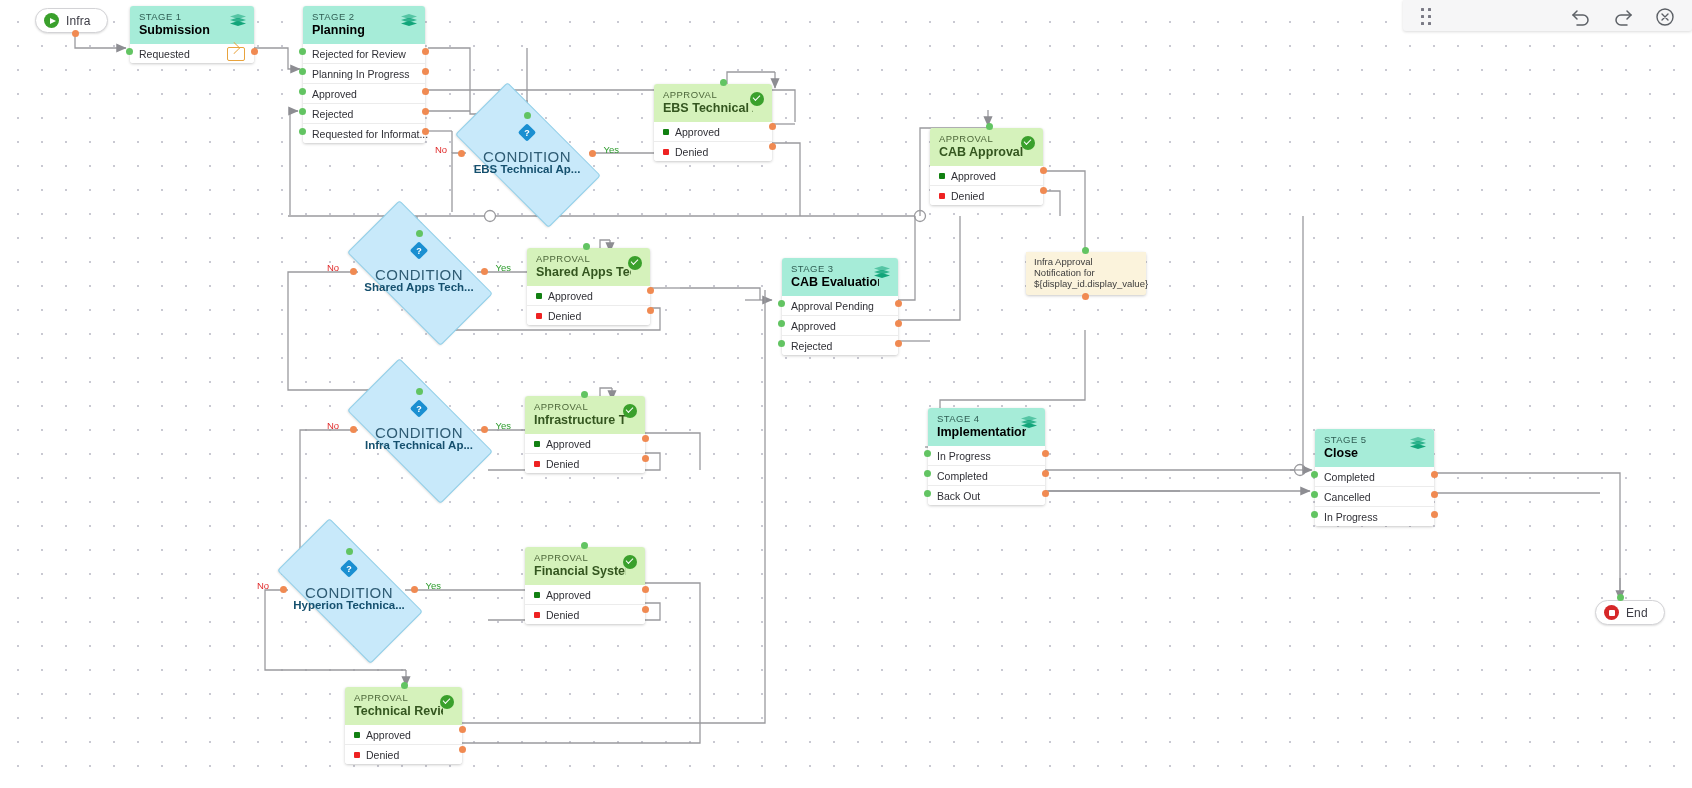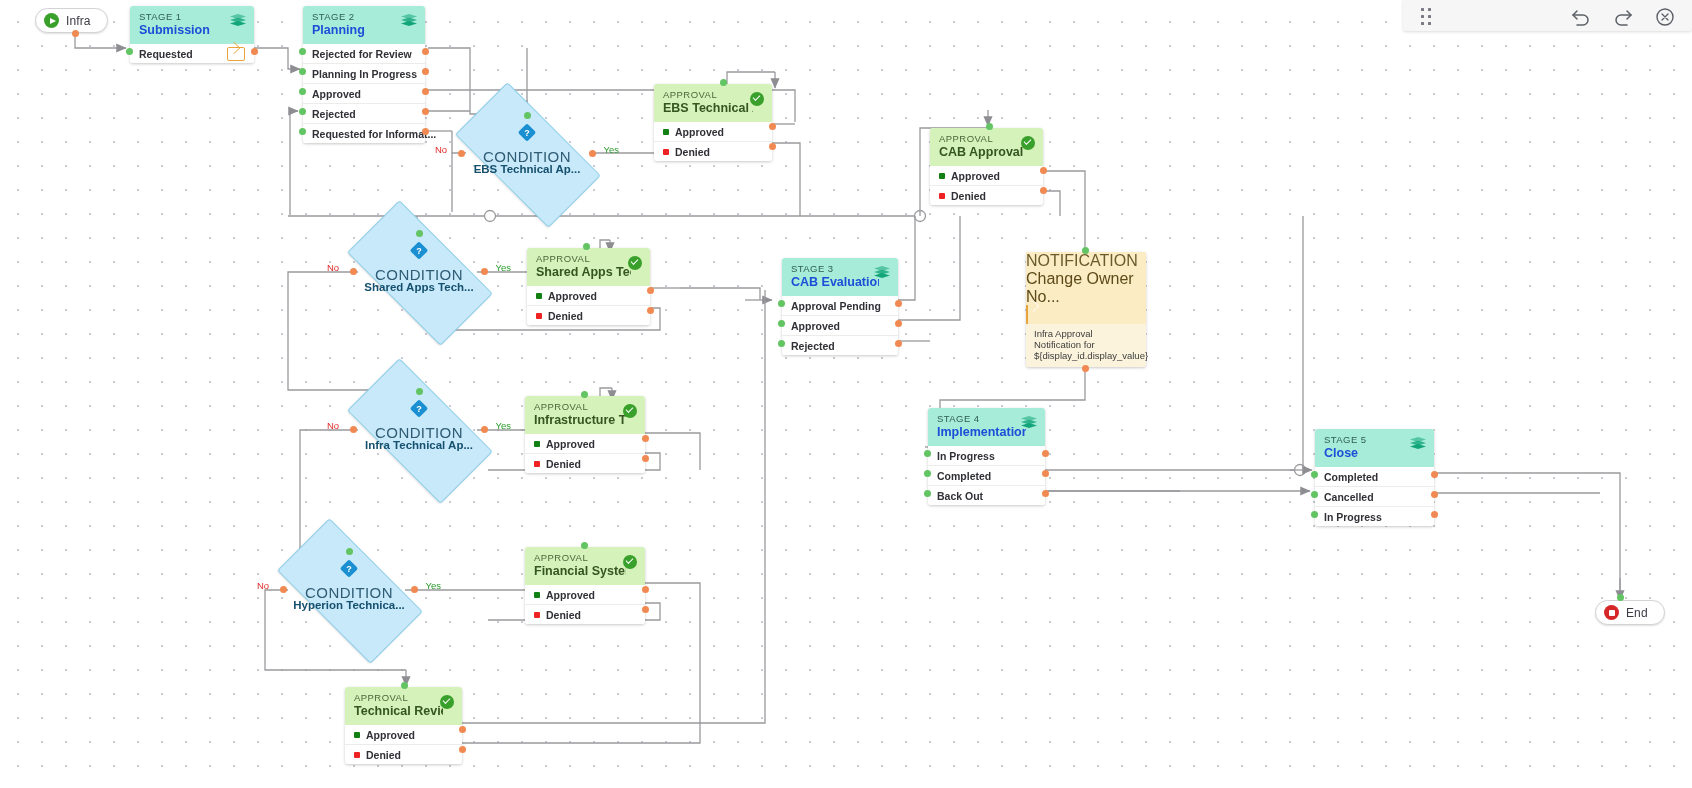--- a/index.html
+++ b/index.html
@@ -50,21 +50,21 @@
     font-size:9.5px;letter-spacing:.45px;color:#4a5a55;text-transform:uppercase;line-height:11px;
   }
   .card .hdr .title{
     font-size:12.5px;font-weight:bold;line-height:15px;margin-top:1px;
     white-space:nowrap;overflow:hidden;
   }
   .card .hdr .hico{position:absolute;right:8px;top:8px;}
 
   
   .stage .hdr{background:#a6ecd8;}
-  .stage .hdr .title{color:#1d4ed8;}
+  .stage .hdr .title{color:#000000;}
   .stage .hdr .kind{color:#2f5d53;}
   
   .appr .hdr{background:#d5f2bb;}
   .appr .hdr .title{color:#34561f;}
   .appr .hdr .kind{color:#4c6639;}
   
   .notif{background:#fbecc4;border-radius:3px;}
   .notif .hdr{background:#fbecc4;}
   .notif .hdr .title{color:#5d4a18;}
   .notif .hdr .kind{color:#6b5a2a;}
@@ -73,21 +73,20 @@
     padding:4px 8px 6px 8px;border-radius:0 0 3px 3px;
   }
 
   
   .rows{background:#fff;border-radius:0 0 3px 3px;}
   .row{
     height:19px;display:flex;align-items:center;
     border-top:1px solid #ececec;
     font-size:10.5px;color:#303036;padding-left:9px;position:relative;
     white-space:nowrap;
-    font-weight:bold;
   }
   .row:first-child{border-top:none;}
   .row .sq{width:6px;height:6px;margin-right:6px;flex:0 0 auto;border-radius:1px;}
   .row .sq.ok{background:#128012;}
   .row .sq.no{background:#ee2222;}
 
   
   .port{position:absolute;width:7px;height:7px;border-radius:50%;}
   .port.in{background:#62c462;}
   .port.out{background:#f08a52;}
@@ -386,25 +385,20 @@
           <span class="sq no"></span>
           <span>Denied</span>
         </div>
     </div>
     <div class="port in" style="left:56px;top:-5px;"></div>
     <div class="port out" style="right:-4px;top:39px;"></div>
     <div class="port out" style="right:-4px;top:59px;"></div>
   </div>
 
   <div class="node notif" style="left:1026px;top:252px;width:120px;box-shadow:0 1px 3px rgba(0,0,0,.22);">
-    <div class="hdr">
-      <div class="kind">NOTIFICATION</div>
-      <div class="title">Change Owner No...</div>
-      <span class="hico env solid"></span>
-    </div>
     <div class="body">Infra Approval Notification for ${display_id.display_value}</div>
     <div class="port in" style="left:56px;top:-5px;"></div>
     <div class="port out" style="left:56px;bottom:-5px;"></div>
   </div>
 
   <div class="cond" style="left:354px;top:236px;width:130px;height:72px;">
     <div class="dia"></div>
     <span class="qmark" style="top:8px;">
         <span>?</span>
       </span>

